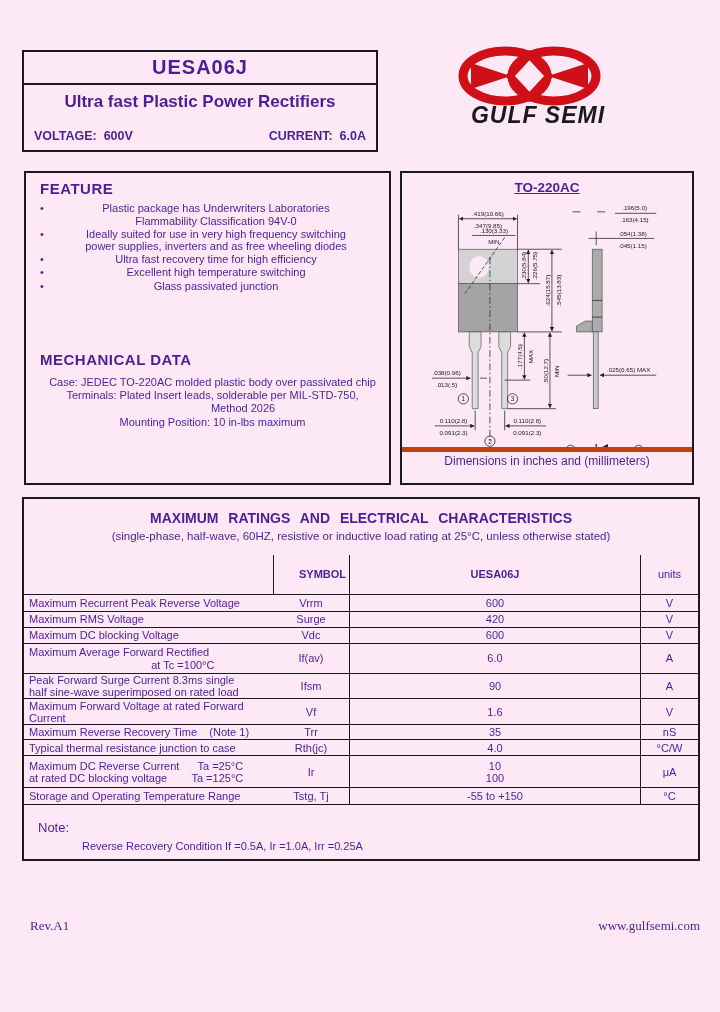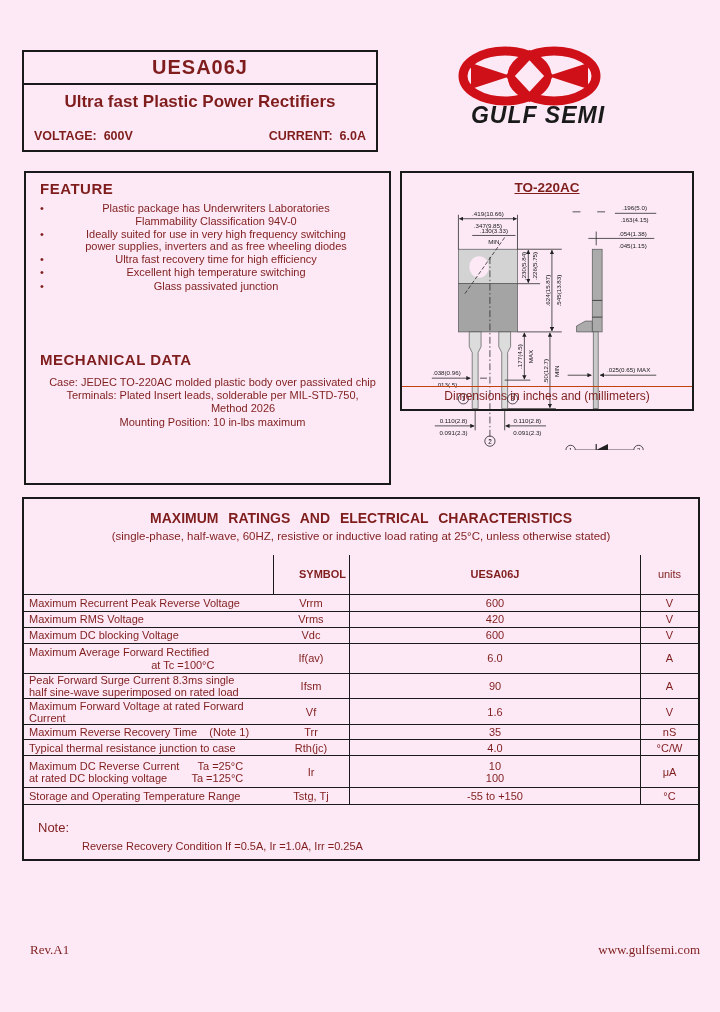--- a/index.html
+++ b/index.html
@@ -1,47 +1,47 @@
 <!DOCTYPE html>
 <html><head>
 <meta charset="utf-8">
 <style>
   html,body{margin:0;padding:0;}
   body{background:#e8e8e8;font-family:"Liberation Sans","DejaVu Sans",sans-serif;}
   #page{position:relative;width:720px;height:1012px;background:#fce9f5;overflow:hidden;
-        font-family:"Liberation Sans","DejaVu Sans",sans-serif;color:#7f1d1d;}
+        font-family:"Liberation Sans","DejaVu Sans",sans-serif;color:#4c1d95;}
   .box{position:absolute;border:2px solid #1a1a1a;box-sizing:border-box;}
 
   
   #header-box{left:22px;top:50px;width:356px;height:102px;}
   .hb-title{height:31px;line-height:31px;text-align:center;font-size:20px;font-weight:bold;
             border-bottom:2px solid #1a1a1a;letter-spacing:1px;}
   .hb-sub{margin-top:7px;text-align:center;font-size:17px;font-weight:bold;}
   .hb-vc{position:absolute;left:10px;right:10px;bottom:7px;display:flex;justify-content:space-between;
          font-size:12.5px;font-weight:bold;}
   .hb-vc span{white-space:pre;}
 
   
   #logo{position:absolute;left:458px;top:46px;width:195px;height:85px;}
 
   
   #feature-box{left:24px;top:171px;width:367px;height:314px;text-align:center;}
-  #package-box{left:400px;top:171px;width:294px;height:240px;}
+  #package-box{left:400px;top:171px;width:294px;height:314px;}
   .sec-title{font-size:15px;font-weight:bold;letter-spacing:0.5px;}
   #feature-title{position:absolute;left:14px;top:7px;}
   .feat-list{position:absolute;left:14px;top:29px;right:6px;font-size:11px;line-height:12.6px;}
   .feat-item{position:relative;padding-left:9px;white-space:pre-wrap;margin-bottom:0.5px;}
   .feat-item::before{content:"\2022";position:absolute;left:0;top:0;}
   #mech-title{position:absolute;left:14px;top:178px;}
   #mech-lines{position:absolute;left:14px;top:203px;right:4px;font-size:11px;line-height:13.2px;white-space:pre-wrap;}
 
   #pkg-title{position:absolute;top:7px;left:0;right:0;text-align:center;font-size:13.5px;
              font-weight:bold;text-decoration:underline;}
   #pkg-svg{position:absolute;left:0;top:29px;}
-  #pkg-caption{position:absolute;left:0;right:0;bottom:3px;height:19px;border-top:1px solid #c2410c;
+  #pkg-caption{position:absolute;left:0;right:0;bottom:12px;height:19px;border-top:5px solid #c2410c;
                text-align:center;font-size:12px;line-height:18px;}
 
   
   #ratings-box{left:22px;top:497px;width:678px;height:364px;}
   #ratings-title{position:absolute;top:11px;left:0;right:0;text-align:center;font-size:14px;
                  font-weight:bold;word-spacing:6px;}
   #ratings-subtitle{position:absolute;top:31px;left:0;right:0;text-align:center;font-size:11.5px;}
   #tbl{position:absolute;left:0px;top:56px;width:674px;}
   .trow{display:grid;grid-template-columns:249px 76px 291px 58px;box-sizing:border-box;}
   .trow.head{height:40px;border-bottom:1px solid #1a1a1a;}
@@ -49,21 +49,21 @@
   .cell{box-sizing:border-box;display:flex;align-items:center;font-size:11px;line-height:12.2px;}
   .c-desc{padding-left:5px;white-space:pre-wrap;}
   .c-sym,.c-val,.c-units{justify-content:center;text-align:center;white-space:pre-line;}
   .head .c-sym{border-left:1px solid #1a1a1a;font-weight:bold;padding-left:22px;}
   .head .c-val{font-weight:bold;}
   .c-val,.c-units{border-left:1px solid #1a1a1a;}
   #note-label{position:absolute;left:14px;top:321px;font-size:13px;}
   #note-text{position:absolute;left:58px;top:341px;font-size:11px;}
 
   
-  .footer{position:absolute;top:918px;font-family:"Liberation Serif","DejaVu Serif",serif;font-size:13px;margin-top:24px;}
+  .footer{position:absolute;top:918px;font-family:"Liberation Serif","DejaVu Serif",serif;font-size:13px;}
   #footer-left{left:30px;}
   #footer-right{right:20px;text-align:right;}
 
   svg text{font-family:"Liberation Sans","DejaVu Sans",sans-serif;fill:#1a1a1a;}
   .dline{stroke:#2a2a2a;stroke-width:0.8;fill:none;}
   .shape{stroke:#555;stroke-width:0.7;}
 </style>
 </head>
 <body>
 
@@ -225,21 +225,21 @@
       </div>
 
       <div class="trow body" style="min-height:17px">
         <div class="cell c-desc">Maximum Recurrent Peak Reverse Voltage</div>
         <div class="cell c-sym">Vrrm</div>
         <div class="cell c-val">600</div>
         <div class="cell c-units">V</div>
       </div>
       <div class="trow body" style="min-height:16px">
         <div class="cell c-desc">Maximum RMS Voltage</div>
-        <div class="cell c-sym">Vrms</div>
+        <div class="cell c-sym">Surge</div>
         <div class="cell c-val">420</div>
         <div class="cell c-units">V</div>
       </div>
       <div class="trow body" style="min-height:16px">
         <div class="cell c-desc">Maximum DC blocking Voltage</div>
         <div class="cell c-sym">Vdc</div>
         <div class="cell c-val">600</div>
         <div class="cell c-units">V</div>
       </div>
       <div class="trow body" style="min-height:30px">

